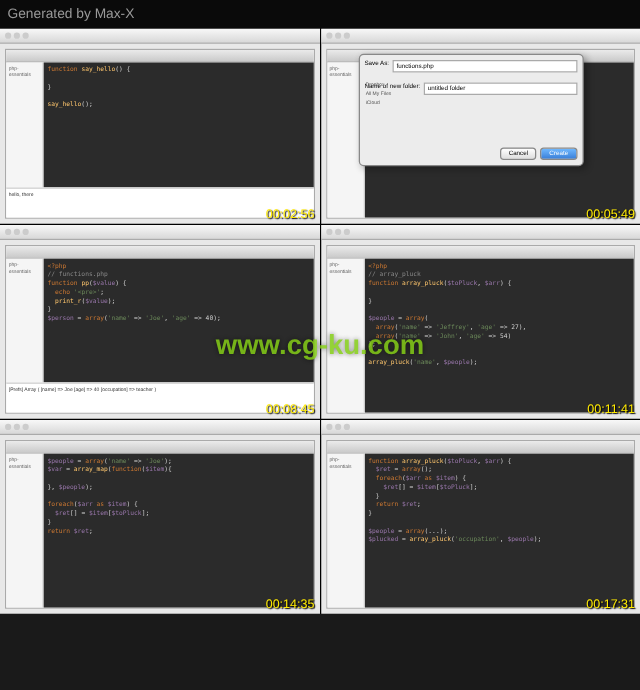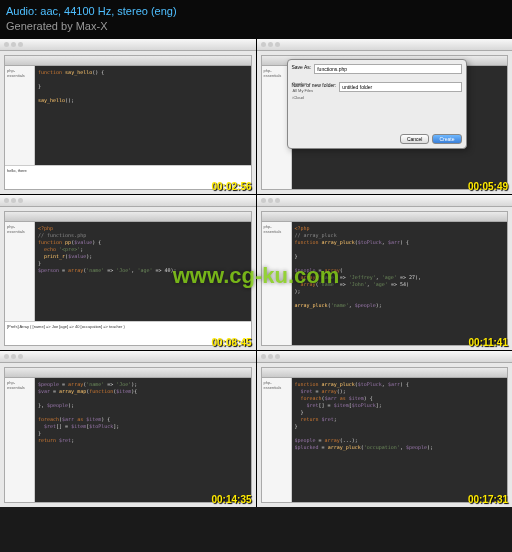--- a/index.html
+++ b/index.html
@@ -13,36 +13,35 @@
 .editor-win { margin: 4px; border: 1px solid #aaa; background: #fff; height: calc(100% - 20px); display: flex; flex-direction: column; }
 .ed-title { height: 10px; background: linear-gradient(#eaeaea, #cacaca); border-bottom: 1px solid #aaa; }
 .ed-body { flex: 1; display: flex; }
 .ed-side { width: 30px; background: #f5f5f5; border-right: 1px solid #ccc; font-size: 4px; color: #666; padding: 2px; }
 .ed-code { flex: 1; background: #2b2b2b; padding: 3px; font-family: monospace; font-size: 5px; line-height: 1.4; color: #d0d0d0; overflow: hidden; }
 .ed-code .kw { color: #cc7832; }
 .ed-code .str { color: #6a8759; }
 .ed-code .fn { color: #ffc66d; }
 .ed-code .var { color: #9876aa; }
 .ed-console { height: 24px; background: #fff; border-top: 1px solid #ccc; font-size: 4px; padding: 2px; color: #333; }
-.timestamp { position: absolute; bottom: 2px; right: 4px; color: #ffea00; font-size: 10px; font-weight: bold; text-shadow: 1px 1px 1px #000; }
+.timestamp { position: absolute; bottom: 2px; right: 4px; color: #ffea00; font-size: 10px; font-weight: normal; text-shadow: 1px 1px 1px #000; }
 .watermark { position: absolute; top: 50%; left: 50%; transform: translate(-50%, -50%); font-size: 22px; font-weight: bold; color: #84cc16; opacity: 0.85; text-shadow: 0 0 4px rgba(0,0,0,0.6); pointer-events: none; z-index: 100; white-space: nowrap; }
 .dialog { position: absolute; top: 20px; left: 30px; width: 180px; height: 90px; background: #ececec; border: 1px solid #888; border-radius: 4px; box-shadow: 2px 2px 6px rgba(0,0,0,0.3); padding: 4px; }
 .dialog .row { display: flex; gap: 3px; margin-bottom: 3px; }
 .dialog input { flex: 1; height: 10px; font-size: 5px; border: 1px solid #aaa; padding: 0 2px; }
 .dialog .btns { position: absolute; bottom: 4px; right: 4px; display: flex; gap: 3px; }
 .dialog button { font-size: 5px; padding: 1px 6px; border: 1px solid #888; border-radius: 3px; background: linear-gradient(#fff, #ddd); }
 .dialog button.primary { background: linear-gradient(#6fb8ff, #3a7fd8); color: #fff; }
 .dialog .sidebar { position: absolute; left: 4px; top: 20px; width: 40px; font-size: 4px; color: #555; }
 .dialog .sidebar div { padding: 1px; }
 </style>
 </head>
 <body>
 
 <div class="header">
-  <div><span>Audio:</span> <span>aac, 44100 Hz, stereo (eng)</span></div>
   <div class="gen">Generated by Max-X</div>
 </div>
 
 <div class="grid">
 
   <div class="thumb">
     <div class="mac-bar">
         <span class="dot"></span>
         <span class="dot"></span>
         <span class="dot"></span>

